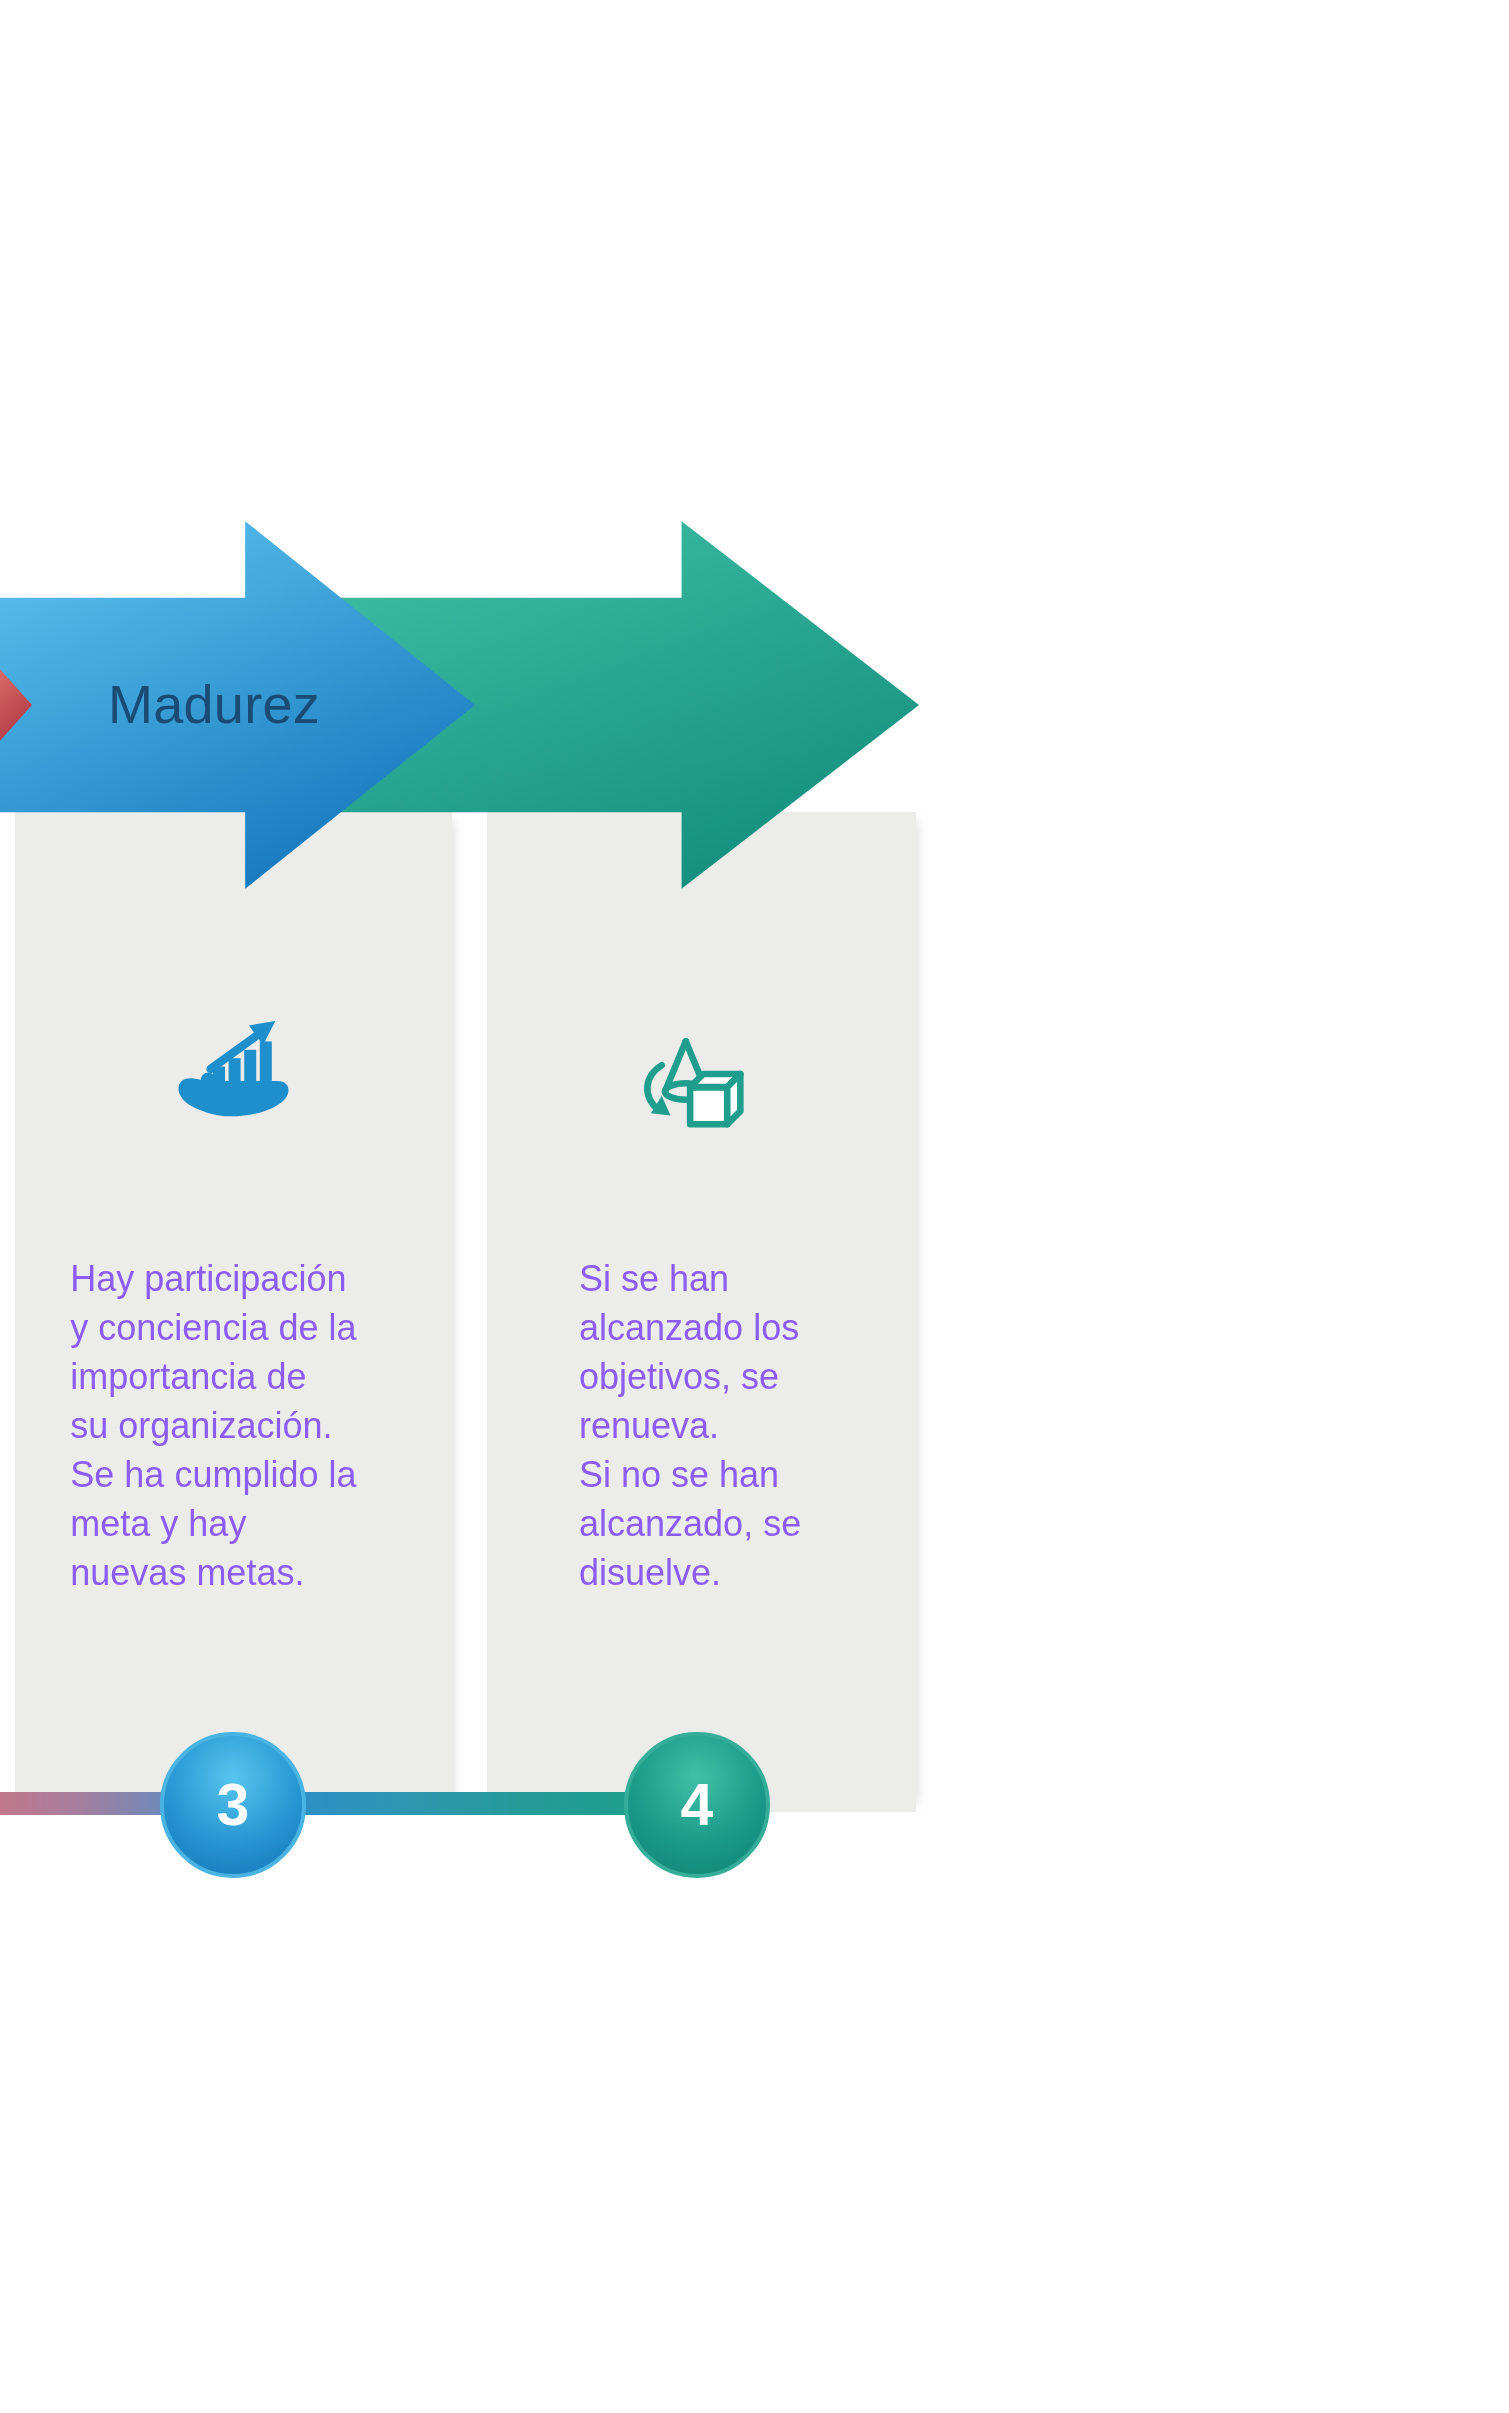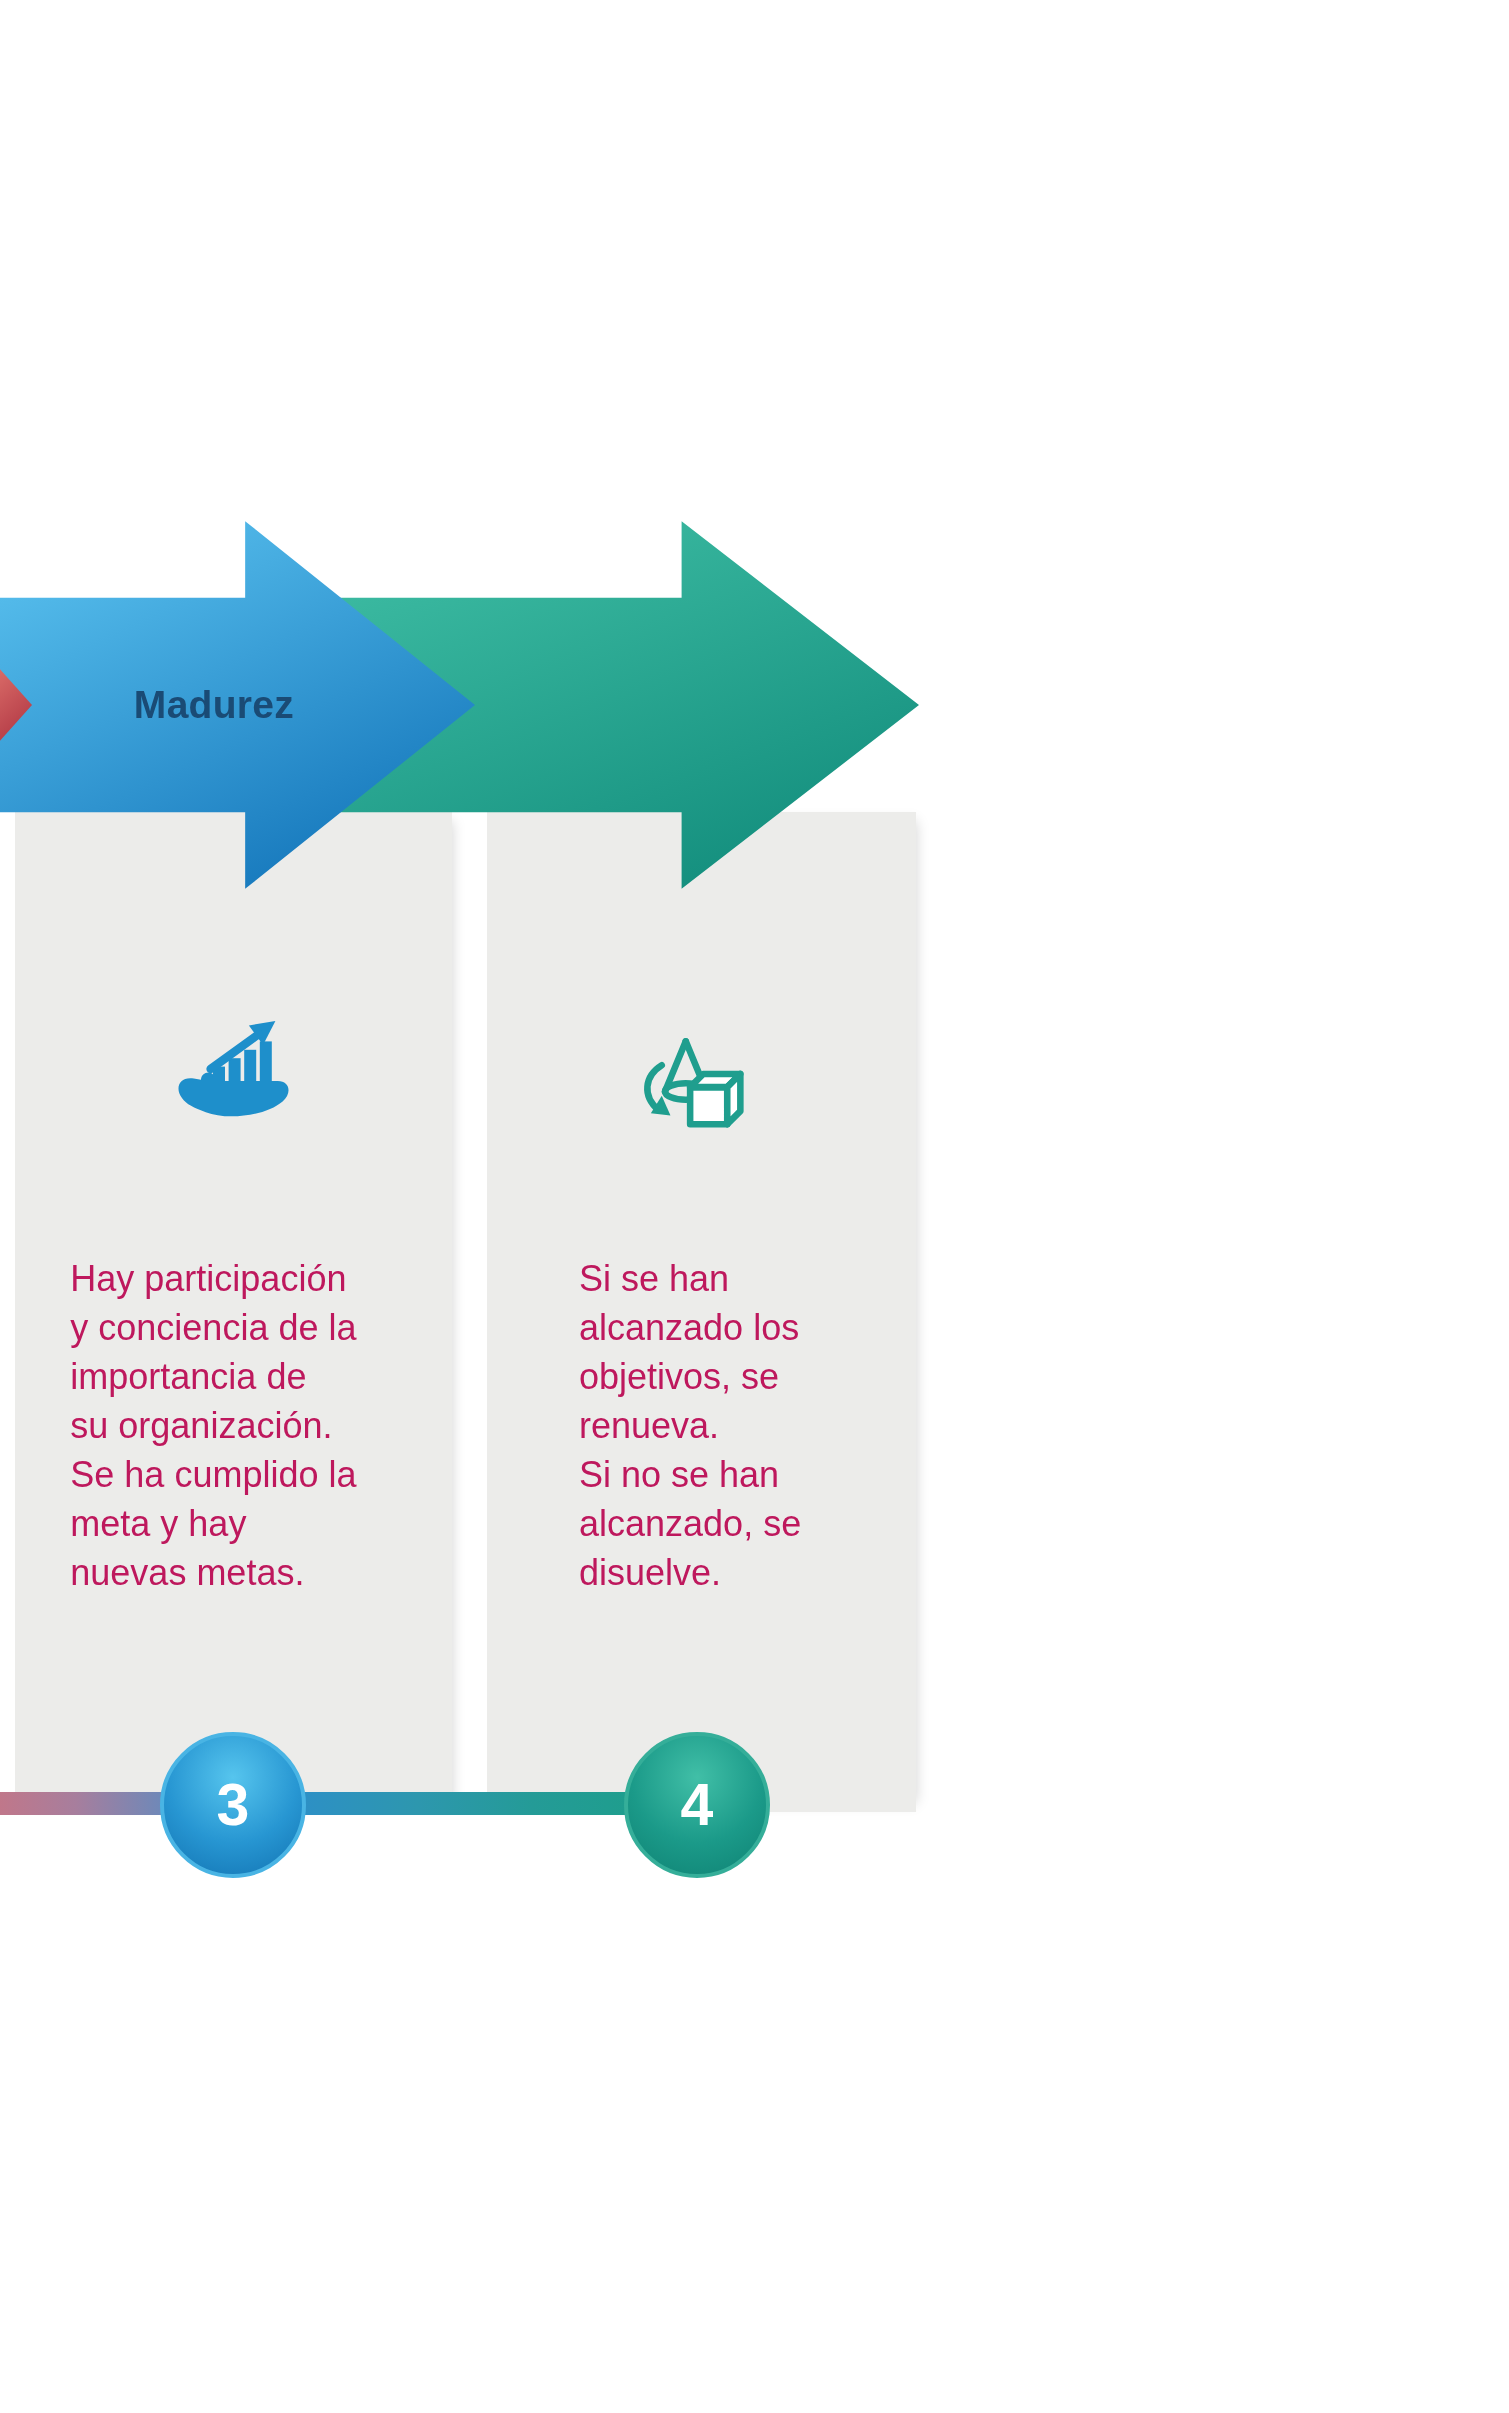--- a/index.html
+++ b/index.html
@@ -26,21 +26,21 @@
   .panel-icon { position: absolute; }
   .icon-growth { left: 150px; top: 185px; width: 144px; height: 144px; }
   .icon-transform { left: 142px; top: 214px; width: 131px; height: 131px; }
 
   .panel-text {
     position: absolute;
     left: 55px;
     top: 442px;
     width: 370px;
     white-space: pre-line;
-    color: #be185d;
+    color: #8b5cf6;
     font-size: 36px;
     line-height: 49px;
   }
   .panel-2 .panel-text { left: 49px; width: 358px; margin-left: 43px; }
 
   
   .timeline-bar {
     position: absolute;
     left: 0;
     top: 1792px;
@@ -78,22 +78,22 @@
   
   .arrow { position: absolute; top: 521px; }
   .arrow-teal { left: 337px; }
   .arrow-blue { left: 0; }
   .red-tip { position: absolute; left: 0; top: 669px; }
 
   .arrow-label {
     position: absolute;
     top: 679px;
     line-height: 51px;
-    font-size: 39px;
-    font-weight: 700;
+    font-size: 54px;
+    font-weight: 400;
     text-align: center;
     letter-spacing: 0.3px;
   }
   .label-madurez { left: 61px;  width: 306px; color: #1A4B75; }
   .label-transformacion { left: 492px; width: 415px; color: #FFFFFF; }
 </style>
 </head>
 <body>
 
 <div class="canvas">

